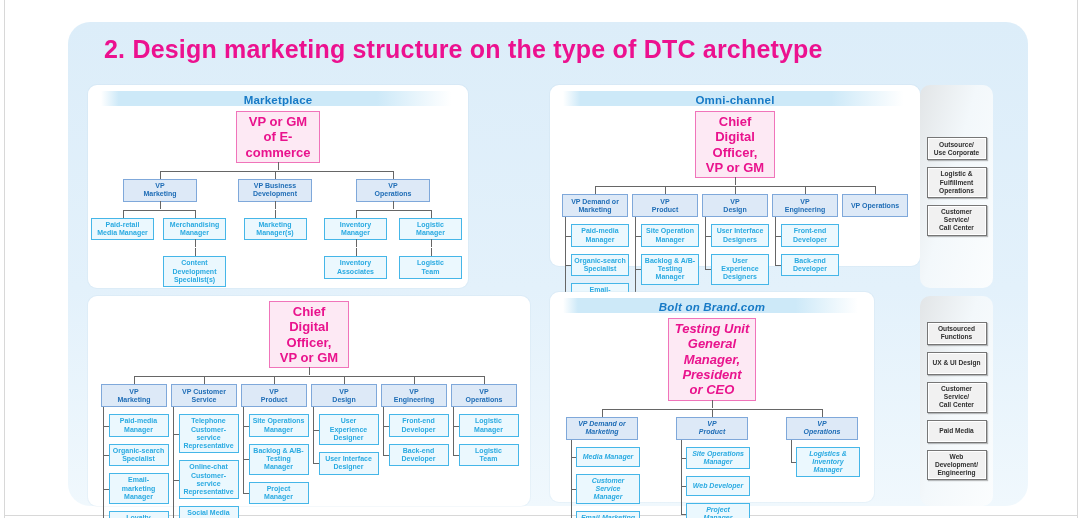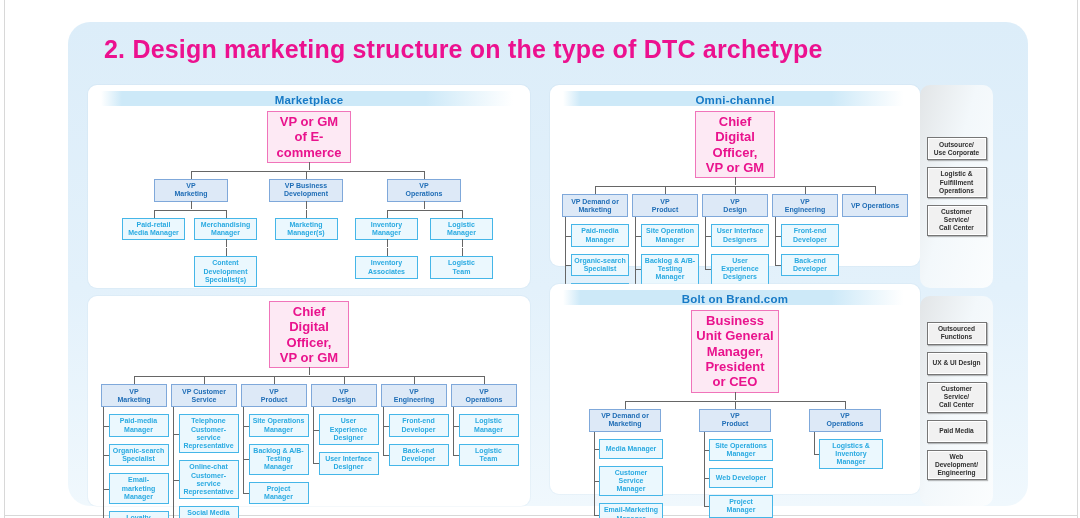--- a/index.html
+++ b/index.html
@@ -9,24 +9,24 @@
   .fl-left{left:4px;top:0;bottom:0;width:1px;}
   .fl-right{left:1077px;top:0;bottom:0;width:1px;}
   .fl-bottom{left:4px;right:2px;top:515px;height:1px;}
 
   .panel{position:absolute;left:68px;top:22px;width:960px;height:484px;border-radius:22px;
          background:linear-gradient(180deg,#dcedf9 0%,#e3f1fb 55%,#f0f8fd 100%);}
   .slide-title{position:absolute;left:36px;top:13px;font-size:25px;font-weight:bold;
                color:var(--accent-pink,#ec118f);letter-spacing:.2px;}
 
   .card{position:absolute;background:#fff;border-radius:9px;box-shadow:0 0 0 1px rgba(180,205,225,.15);}
-  .c1{left:20px;top:63px;width:442px;height:203px;}
+  .c1{left:20px;top:63px;width:380px;height:203px;}
   .c2{left:482px;top:63px;width:370px;height:181px;}
   .c3{left:20px;top:274px;width:442px;height:210px;}
-  .c4{left:482px;top:262px;width:370px;height:210px;}
+  .c4{left:482px;top:270px;width:324px;height:210px;font-style:italic;}
   .side{position:absolute;width:73px;border-radius:10px;display:flex;flex-direction:column;
         justify-content:center;align-items:center;gap:7px;
         background:linear-gradient(105deg,#e2e5e7 0%,#f3f8fb 45%,#fbfdfe 100%);}
   .s1{left:852px;top:63px;height:203px;}
   .s2{left:852px;top:274px;height:210px;}
   .gray-box{width:54px;min-height:17px;display:flex;align-items:center;justify-content:center;
             text-align:center;background:#f1f1f1;border:1px solid #767676;
             box-shadow:inset 0 0 0 1px #ffffff,1px 1px 1px rgba(0,0,0,.25);
             color:#2f2f2f;font-weight:bold;font-size:6.6px;line-height:1.25;
             white-space:pre-line;padding:2px 2px;}
@@ -475,21 +475,21 @@
           </div>
         </div>
     </div>
 
     <div class="card c4" style="--rootw:88px;--vpw:72px;--cw:64px;--colpad:19px;--indent:12px;">
       <div class="band">
         <span>Bolt on Brand.com</span>
       </div>
       <div class="tree">
           <div class="nwrap">
-            <div class="box root has-down">Business Unit General
+            <div class="box root has-down">Testing Unit General
 Manager, President
 or CEO</div>
             <div class="hrow">
               <div class="hcol first">
                 <div class="nwrap">
                   <div class="box vp">VP Demand or
 Marketing</div>
                   <div class="vwrap">
                     <div class="vlist">
                       <div class="vitem">

